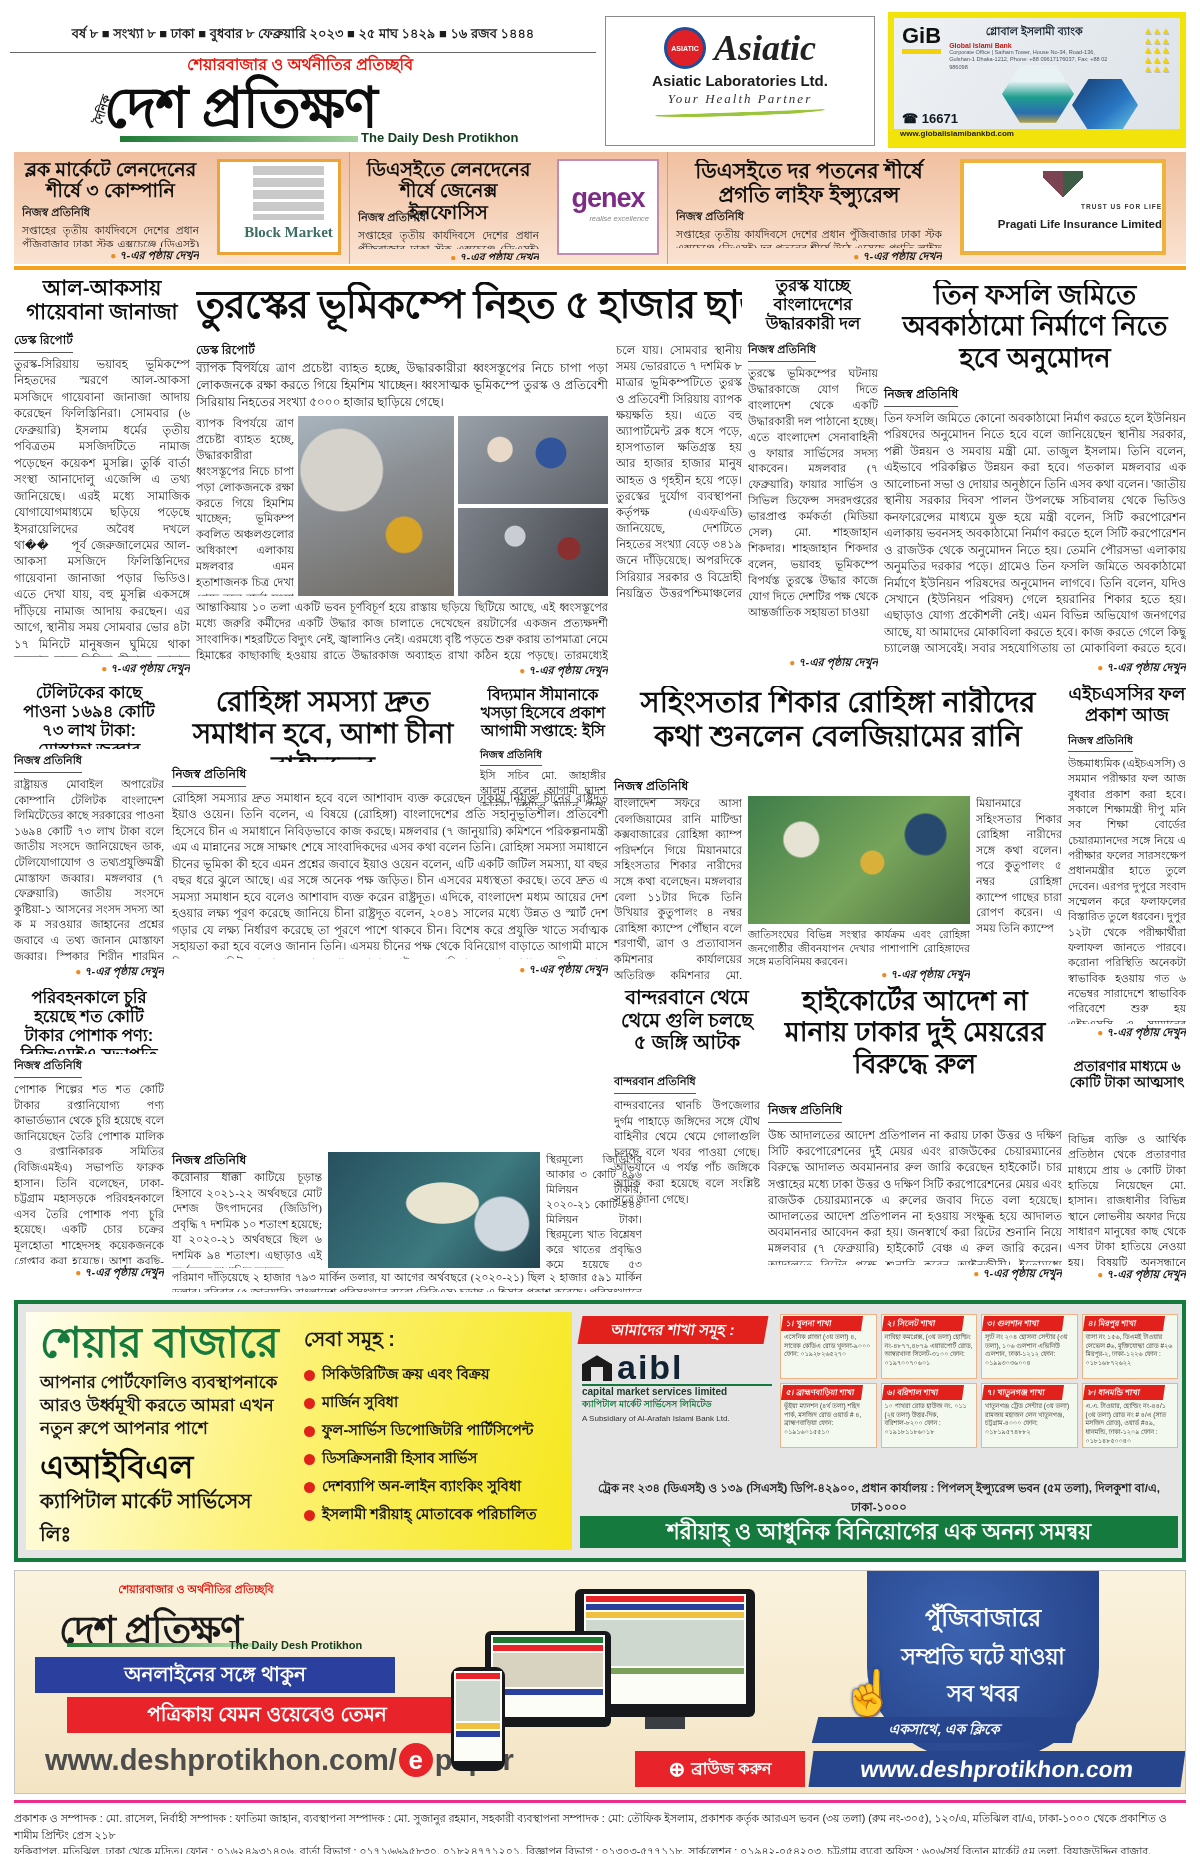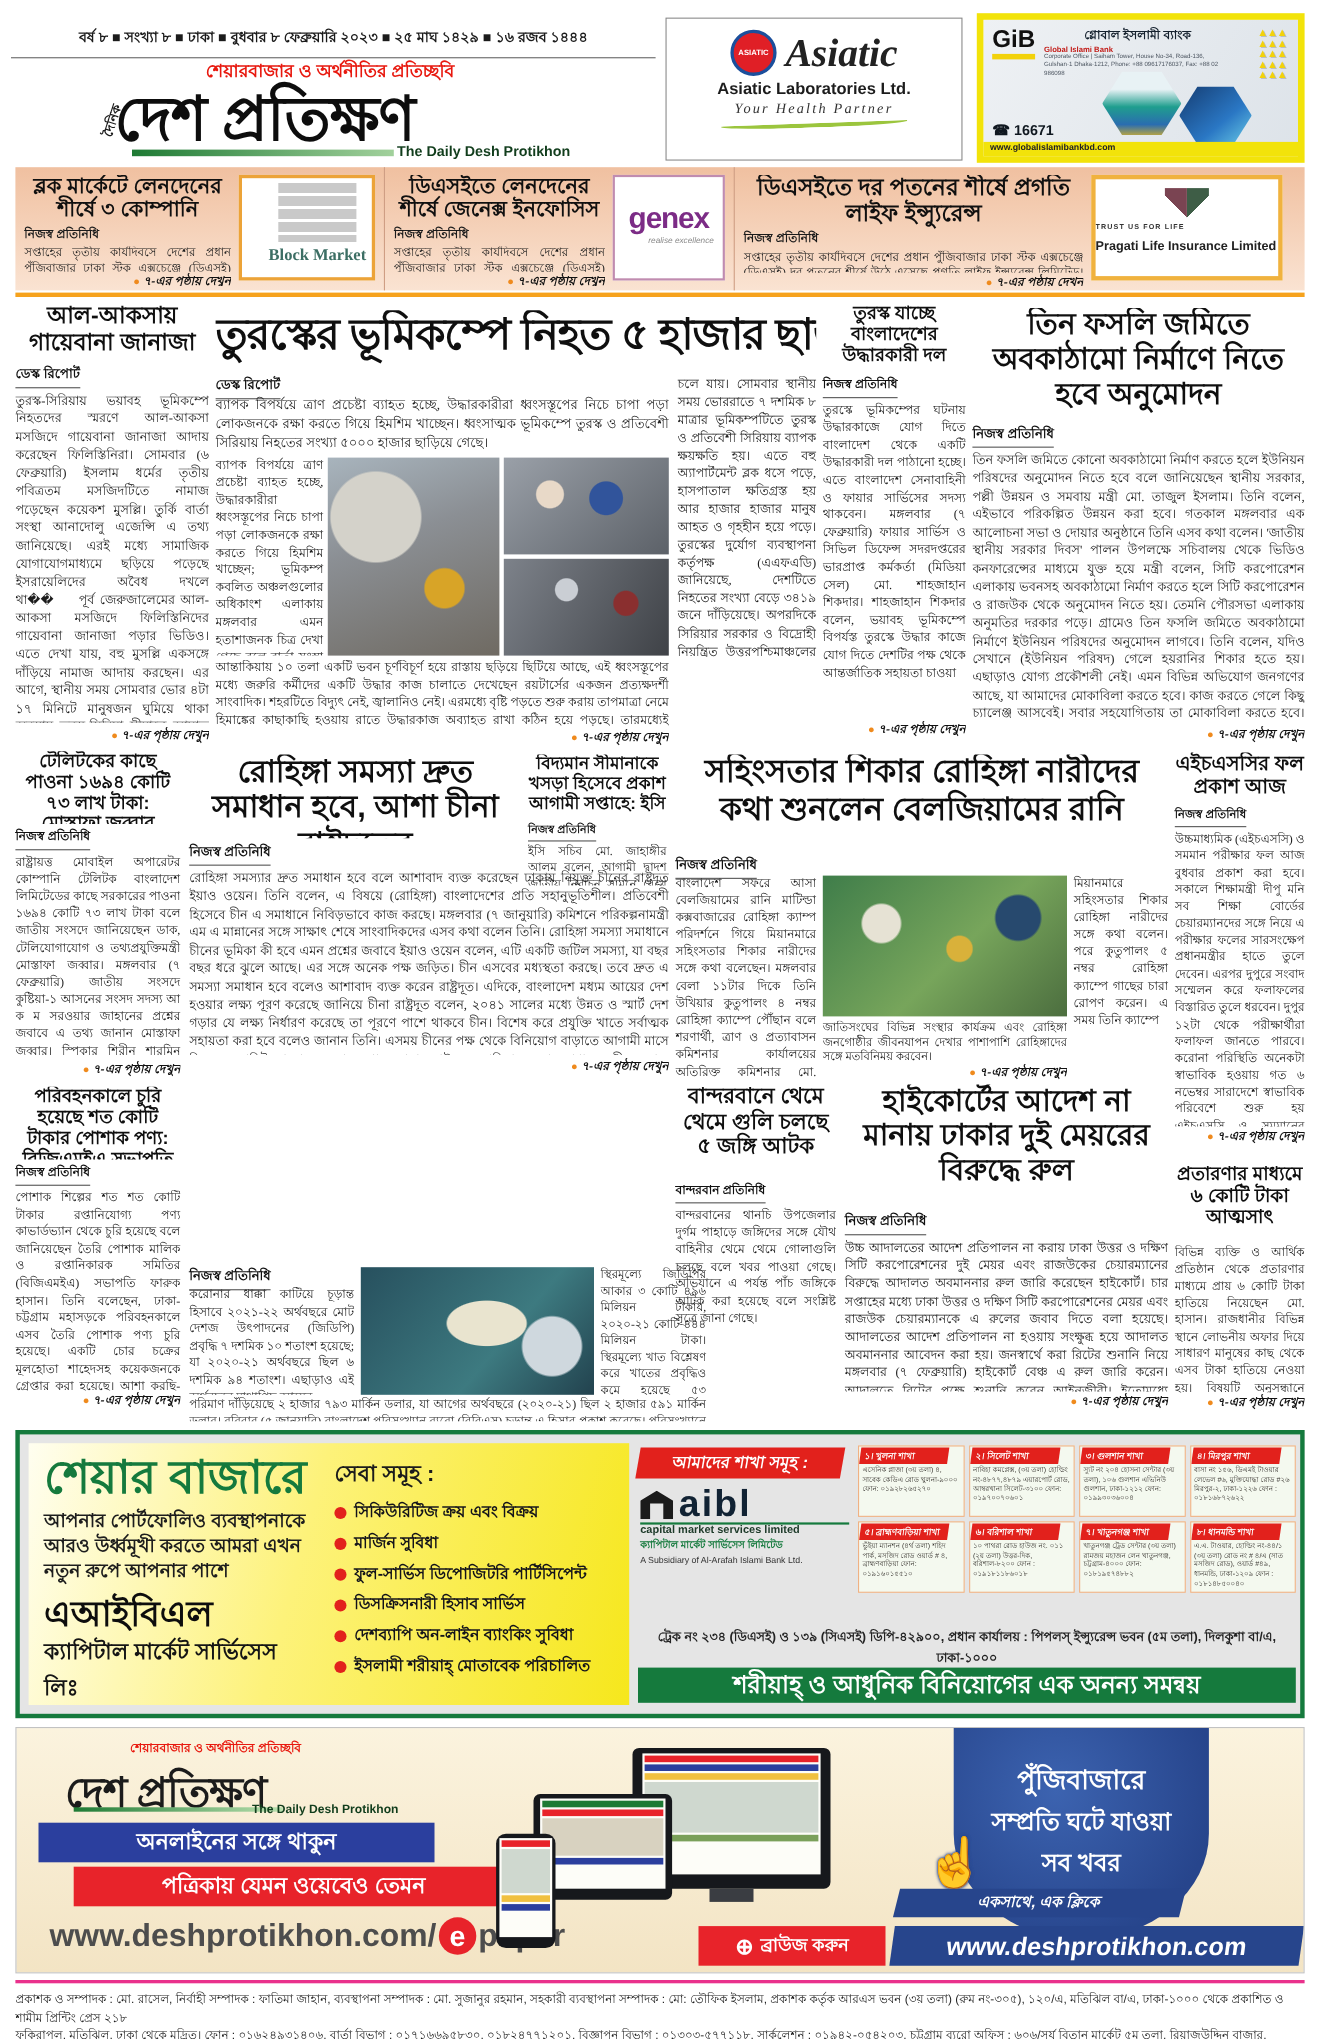--- a/index.html
+++ b/index.html
@@ -27,21 +27,21 @@
               linear-gradient(120deg,#7d828a,#3f4247); }
   .ph-queen { background: radial-gradient(circle at 24% 34%, #e6e2d4 0 9%, rgba(0,0,0,0) 10%),
               radial-gradient(circle at 56% 52%, #d9b13a 0 8%, rgba(0,0,0,0) 9%),
               radial-gradient(circle at 80% 30%, #27496e 0 10%, rgba(0,0,0,0) 11%),
               linear-gradient(135deg,#3f7d4a,#77a55b 55%, #4c6e3f); }
   .ph-money { background: radial-gradient(ellipse at 54% 44%, #e9e4cf 0 22%, rgba(0,0,0,0) 23%),
               radial-gradient(circle at 82% 62%, #cfd8de 0 14%, rgba(0,0,0,0) 15%),
               linear-gradient(130deg,#27505e,#3d7a80 60%, #22424e); }
   .teaser-band { left:14px; top:152px; width:1172px; height:112px;
                  background:linear-gradient(#f0c0a0,#fae3d2); display:flex; }
-  .tz { padding:7px 8px 4px 8px; display:flex; gap:7px; }
+  .tz { padding:7px 8px 4px 8px; display:flex; gap:18px; }
   .tz .txt { display:flex; flex-direction:column; overflow:hidden; }
   .t-hl { font-weight:700; text-align:center; line-height:1.12; color:#101010; }
   .t-byline { font-weight:700; font-size:11px; margin:2px 0 1px 0; }
   .t-body { font-size:10.6px; line-height:1.32; }
   .t-sep { border-right:1px solid #cf9e84; }
   .mediabox { background:#fff; overflow:hidden; flex-shrink:0; }
   .svc { display:flex; align-items:center; gap:7px; margin:4px 0; font-weight:700; font-size:14.5px; color:#13131a;}
   .svc-dot { width:11px; height:11px; border-radius:50%; background:#e2211c; flex-shrink:0; }
   .bcell { background:#f4f9ef; border:1px solid #f0b183; overflow:hidden; }
   .bhead { background:#e2211c; color:#fff; font-size:8px; font-weight:700; padding:1px 4px;
@@ -125,21 +125,21 @@
         <div style="font-size:7.5px; font-style:italic; color:#8b8b8b; text-align:right; padding-right:8px;">realise excellence</div>
       </div>
     </div>
     <div class="tz" style="width:506px;">
       <div class="txt" style="width:312px;">
         <div class="t-hl" style="font-size:21px; height:50px;">ডিএসইতে দর পতনের শীর্ষে প্রগতি লাইফ ইন্স্যুরেন্স</div>
         <div class="t-byline">নিজস্ব প্রতিনিধি</div>
         <div class="t-body jtext" style="height:32px;">সপ্তাহের তৃতীয় কার্যদিবসে দেশের প্রধান পুঁজিবাজার ঢাকা স্টক এক্সচেঞ্জে (ডিএসই) দর পতনের শীর্ষে উঠে এসেছে প্রগতি লাইফ ইন্স্যুরেন্স লিমিটেড। ডিএসই সূত্রে এ</div>
         <div class="pref"><span class="dot">●</span> <span>৭-এর পৃষ্ঠায় দেখুন</span></div>
       </div>
-      <div class="mediabox" style="width:174px; height:96px; border:4px solid #f0b23e; text-align:left; padding-top:8px;">
+      <div class="mediabox" style="width:206px; height:96px; border:4px solid #f0b23e; text-align:right; padding-top:8px;">
         <div style="width:40px; height:30px; margin:0 auto;
              background: linear-gradient(45deg, rgba(0,0,0,0) 46%, #7a4452 47% 100%) left/50% 100% no-repeat,
                          linear-gradient(-45deg, rgba(0,0,0,0) 46%, #3e5d46 47% 100%) right/50% 100% no-repeat;"></div>
         <div style="font-size:6.5px; font-weight:700; letter-spacing:1px; color:#333; margin-top:2px;">TRUST US FOR LIFE</div>
         <div style="font-size:11.5px; font-weight:700; color:#222; margin-top:8px;">Pragati Life Insurance Limited</div>
       </div>
     </div>
   </div>
   <div class="abs" style="left:14px; top:266px; width:1172px; height:4px; background:#f6a21d;"></div>
 
@@ -236,21 +236,21 @@
   </div>
 
   <div class="abs" style="left:768px; top:986px; width:294px; height:300px;">
     <div class="hl" style="font-size:27px; height:112px;">হাইকোর্টের আদেশ না মানায় ঢাকার দুই মেয়রের বিরুদ্ধে রুল</div>
     <div class="byline">নিজস্ব প্রতিনিধি</div>
     <div class="jtext" style="font-size:11.4px; height:138px;">উচ্চ আদালতের আদেশ প্রতিপালন না করায় ঢাকা উত্তর ও দক্ষিণ সিটি করপোরেশনের দুই মেয়র এবং রাজউকের চেয়ারম্যানের বিরুদ্ধে আদালত অবমাননার রুল জারি করেছেন হাইকোর্ট। চার সপ্তাহের মধ্যে ঢাকা উত্তর ও দক্ষিণ সিটি করপোরেশনের মেয়র এবং রাজউক চেয়ারম্যানকে এ রুলের জবাব দিতে বলা হয়েছে। আদালতের আদেশ প্রতিপালন না হওয়ায় সংক্ষুব্ধ হয়ে আদালত অবমাননার আবেদন করা হয়। জনস্বার্থে করা রিটের শুনানি নিয়ে মঙ্গলবার (৭ ফেব্রুয়ারি) হাইকোর্ট বেঞ্চ এ রুল জারি করেন। আদালতে রিটের পক্ষে শুনানি করেন আইনজীবী। ইতোমধ্যে কমিটির সদস্যরা ঢাকা শহরের বায়ুদূষণ রোধে আদালতের আদেশগুলো পালন করা হচ্ছে কি-না, ঢাকা শহরের বায়ুর মান পরীক্ষায় সিএ-আউটি গ্র্যাস গ্যাপ পর্যবেক্ষণ</div>
     <div class="pref"><span class="dot">●</span> <span>৭-এর পৃষ্ঠায় দেখুন</span></div>
   </div>
 
   <div class="abs" style="left:1068px; top:1058px; width:118px; height:232px;">
-    <div class="hl" style="font-size:17px; height:70px;">প্রতারণার মাধ্যমে ৬ কোটি টাকা আত্মসাৎ</div>
+    <div class="hl" style="font-size:14px; height:70px;">প্রতারণার মাধ্যমে ৬ কোটি টাকা আত্মসাৎ</div>
     <div class="jtext" style="font-size:10.8px; height:134px; margin-top:4px;">বিভিন্ন ব্যক্তি ও আর্থিক প্রতিষ্ঠান থেকে প্রতারণার মাধ্যমে প্রায় ৬ কোটি টাকা হাতিয়ে নিয়েছেন মো. হাসান। রাজধানীর বিভিন্ন স্থানে লোভনীয় অফার দিয়ে সাধারণ মানুষের কাছ থেকে এসব টাকা হাতিয়ে নেওয়া হয়। বিষয়টি অনুসন্ধানে নেমে তাকে ঢাকা থেকে গ্রেপ্তার করে আইনশৃঙ্খলা বাহিনী। গতকাল</div>
     <div class="pref"><span class="dot">●</span> <span>৭-এর পৃষ্ঠায় দেখুন</span></div>
   </div>
 
   <div class="abs" style="left:14px; top:1300px; width:1172px; height:262px; border:4px solid #157a3d; background:#e5e5e5;">
     <div class="abs" style="left:8px; top:8px; width:546px; height:238px; background:linear-gradient(105deg,#fffef0 0%, #fdf27a 45%, #f6e71c 100%); display:flex;">
       <div style="width:268px; padding:10px 6px 0 14px;">
         <div style="font-size:42px; font-weight:900; color:#157a3d; line-height:1; white-space:nowrap;">শেয়ার বাজারে</div>
         <div style="font-size:17px; font-weight:700; color:#1d1d1d; line-height:1.35; margin-top:8px;">আপনার পোর্টফোলিও ব্যবস্থাপনাকে আরও উর্ধ্বমূখী করতে আমরা এখন নতুন রুপে আপনার পাশে</div>
         <div style="font-size:32px; font-weight:900; color:#0d0d0d; margin-top:10px; line-height:1;">এআইবিএল</div>

